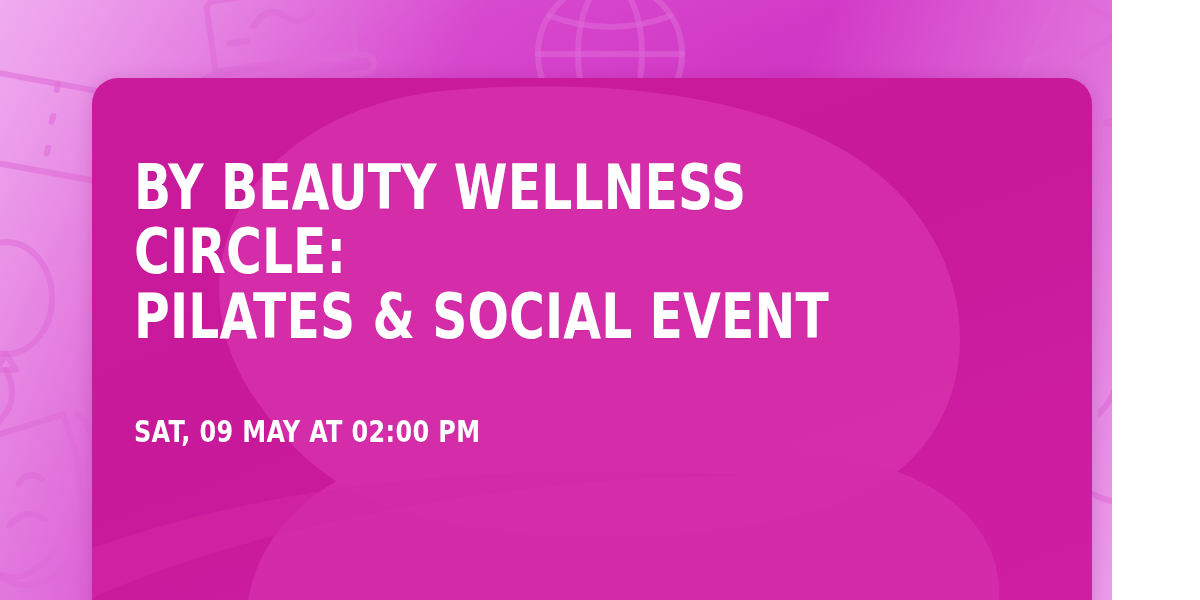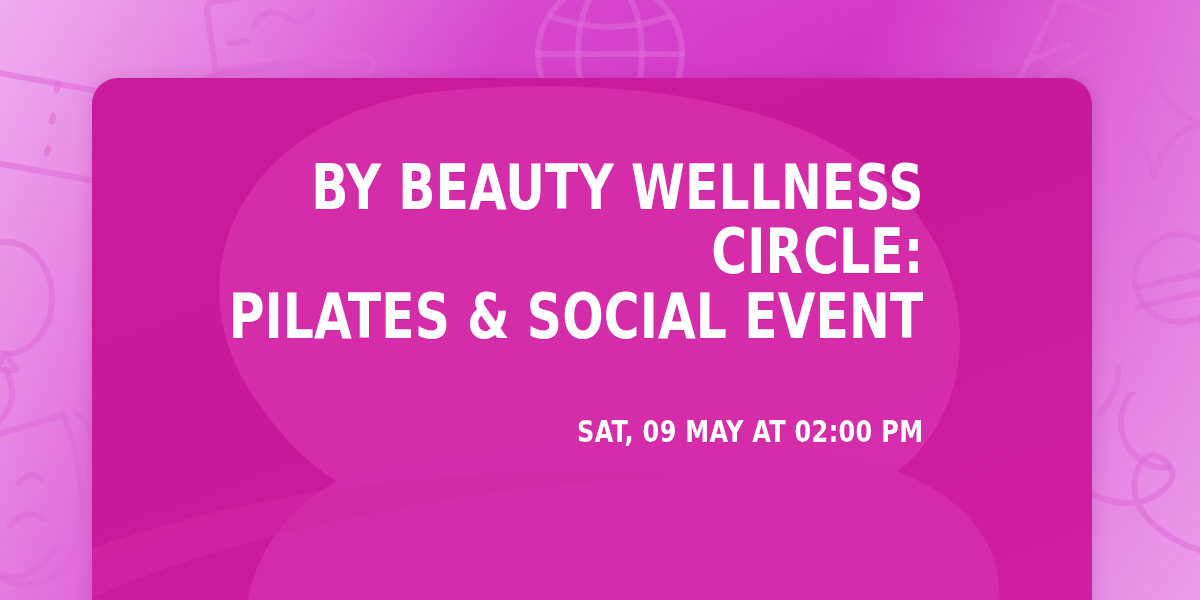--- a/index.html
+++ b/index.html
@@ -7,25 +7,24 @@
     margin: 0;
     padding: 0;
     background: #ffffff;
   }
   body {
     font-family: "Liberation Sans", sans-serif;
   }
 
   .stage {
     position: relative;
-    width: 1200px;
+    width: 1112px;
     height: 600px;
     overflow: hidden;
     background: #15803d;
-    text-align: right;
   }
 
   
   .bg-base {
     position: absolute;
     inset: 0;
     background:
       radial-gradient(120% 110% at 50% 45%, #e56fde 0%, #e879e2 38%, #eda2ee 78%, #f0b4f1 100%),
       linear-gradient(135deg, #efb0f0 0%, #e674de 50%, #eeabef 100%);
     background-blend-mode: multiply, normal;

